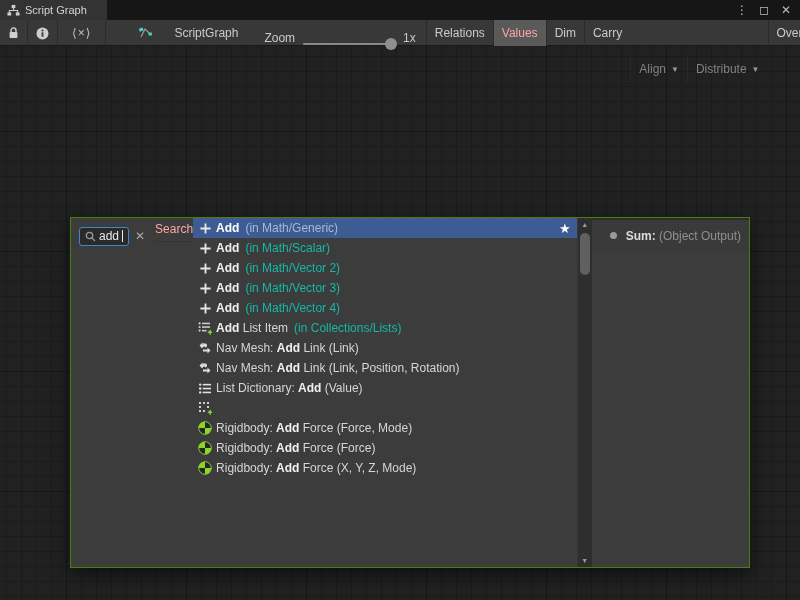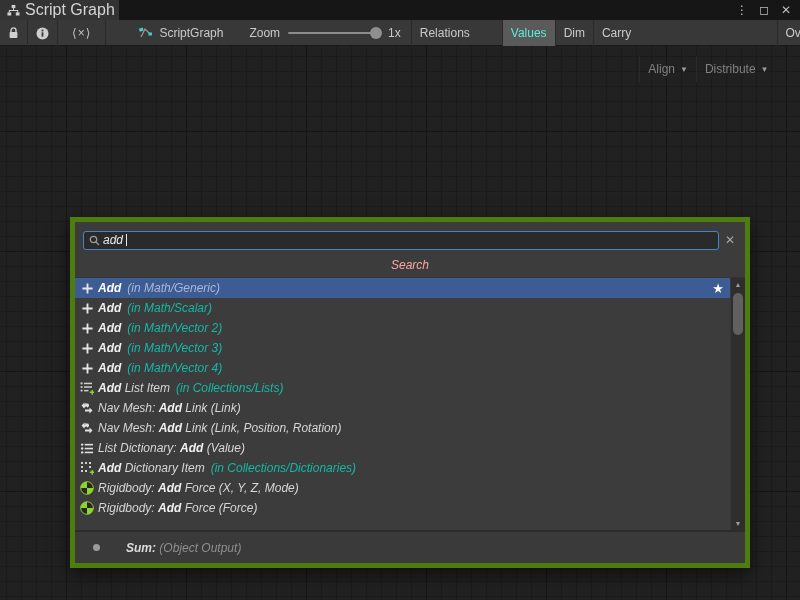--- a/index.html
+++ b/index.html
@@ -10,46 +10,46 @@
     -webkit-font-smoothing:antialiased;
     user-select:none;
   }
   
   .titlebar{
     position:absolute;top:0;left:0;right:0;height:20px;
     background:#161616;display:flex;align-items:stretch;z-index:5;
   }
   .tab{
     display:flex;align-items:center;gap:5px;
-    padding:0 4px 0 7px;background:#333333;color:#d4d4d4;font-size:16px;
+    padding:0 20px 0 7px;background:#333333;color:#d4d4d4;font-size:11px;
   }
   .window-controls{
     margin-left:auto;display:flex;align-items:center;gap:4px;padding-right:5px;
   }
   .wc-btn{
     width:18px;height:18px;display:flex;align-items:center;justify-content:center;
     color:#bdbdbd;font-size:12px;line-height:1;
   }
   
   .toolbar{
     position:absolute;top:20px;left:0;right:0;height:25px;
     background:#383838;border-bottom:1px solid #181818;
     display:flex;align-items:stretch;font-size:12px;color:#cacaca;z-index:5;
   }
   .tcell{
     display:flex;align-items:center;justify-content:center;
     border-right:1px solid #2a2a2a;padding:13px 8px;white-space:nowrap;
   }
   .tbtn{cursor:default;}
-  .tbtn.active{background:#5a5a5a;color:#5eead4;margin-left:24px;}
+  .tbtn.active{background:#5a5a5a;color:#fca5a5;}
   .tbtn.disabled{color:#828282;margin-top:36px;}
   .dd-arrow{font-size:8px;margin-left:5px;color:#9a9a9a;}
   .code-glyph{color:#c3c3c3;letter-spacing:1px;padding:0 14px;}
-  .graph-cell{gap:6px;padding:0 10px;}
-  .zoom-cell{gap:8px;border-right:none;padding:0 10px 0 16px;}
+  .graph-cell{gap:21px;padding:0 10px;}
+  .zoom-cell{gap:8px;border-right:none;padding:0 10px 0 16px;align-items:flex-end;}
   .zoom-track{position:relative;width:92px;height:2px;background:#8b8b8b;border-radius:1px;}
   .zoom-handle{
     position:absolute;right:-2px;top:-5px;width:12px;height:12px;border-radius:50%;
     background:#8f8f8f;
   }
   .right-group{margin-left:auto;display:flex;align-items:stretch;}
   .right-group .tcell{border-left:1px solid #2a2a2a;border-right:none;}
   
   .canvas-grid{
     position:absolute;top:46px;left:0;right:0;bottom:0;
@@ -58,23 +58,23 @@
       linear-gradient(#161616 1px,transparent 1px),
       linear-gradient(90deg,#161616 1px,transparent 1px),
       linear-gradient(#1b1b1b 1px,transparent 1px),
       linear-gradient(90deg,#1b1b1b 1px,transparent 1px);
     background-size:120px 120px,120px 120px,15px 15px,15px 15px;
     background-position:0 85px,66px 0,0 10px,6px 0;
   }
   
   .popup{
     position:absolute;left:70px;top:217px;width:680px;height:351px;
-    background:#3c3c3c;border:5px solid #4d7c0f;box-sizing:border-box;
+    background:#3c3c3c;border:1px solid #4d7c0f;box-sizing:border-box;
     box-shadow:0 6px 18px rgba(0,0,0,.55);
-    display:flex;flex-direction:column;font-size:12px;z-index:10;font-style:italic;
+    display:flex;flex-direction:row;font-size:12px;z-index:10;
   }
   .search-row{height:26px;display:flex;align-items:center;padding:5px 4px 1px 8px;}
   .search-input{
     flex:1;height:17px;background:#2a2a2a;border:1px solid #4285c8;border-radius:3px;
     display:flex;align-items:center;padding:0 5px;color:#e8e8e8;gap:3px;
   }
   .caret{width:1px;height:12px;background:#e8e8e8;}
   .close-x{width:22px;text-align:center;color:#a8a8a8;font-size:12px;}
   .search-header{
     height:23px;line-height:23px;text-align:center;color:#fca5a5;
@@ -95,21 +95,21 @@
   .scrollbar{
     width:14px;flex:none;background:#2e2e2e;border-left:1px solid #383838;
     display:flex;flex-direction:column;align-items:center;
   }
   .sb-arrow{height:13px;width:100%;text-align:center;color:#9a9a9a;font-size:7px;line-height:13px;}
   .sb-arrow.down{margin-top:auto;}
   .sb-thumb{width:10px;height:42px;background:#606060;border-radius:5px;margin-top:2px;}
   
   .popup-footer{
     height:31px;flex:none;border-top:2px solid #2c2c2c;background:#3a3a3a;
-    display:flex;align-items:center;padding:0 8px;gap:26px;
+    display:flex;align-items:center;padding:0 8px;gap:9px;
   }
   .dot{width:7px;height:7px;border-radius:50%;background:#9a9a9a;margin-left:10px;flex:none;}
   .footer-bold{font-weight:bold;color:#dcdcdc;}
   .footer-muted{color:#8f8f8f;}
 </style>
 </head>
 <body>
 
 <div class="titlebar">
   <div class="tab">
@@ -308,43 +308,53 @@
                 <rect x="5" y="1" width="2" height="2"></rect>
                 <rect x="9" y="1" width="2" height="2"></rect>
                 <rect x="1" y="5" width="2" height="2"></rect>
                 <rect x="9" y="5" width="2" height="2"></rect>
                 <rect x="1" y="9" width="2" height="2"></rect>
                 <rect x="5" y="9" width="2" height="2"></rect>
               </g>
               <path d="M9.8 10.6h1.7V8.9h1.4v1.7h1.7v1.4h-1.7v1.7h-1.4V12h-1.7z" fill="#8ed42b"></path>
             </svg>
           </span>
-          <span><span class="seg-bold">Add</span><span> Dictionary Item</span><span class="seg-gap"></span><span class="seg-muted">(in Collections/Dictionaries)</span></span>
         </div>
         <div class="row">
           <span class="ricon">
             <svg width="14" height="14" viewBox="0 0 14 14">
               <circle cx="7" cy="7" r="6.3" fill="#8ed42b"></circle>
               <path d="M7 7 L7 0.7 A6.3 6.3 0 0 1 13.3 7 z" fill="#262626"></path>
               <path d="M7 7 L7 13.3 A6.3 6.3 0 0 1 0.7 7 z" fill="#262626"></path>
               <circle cx="7" cy="7" r="6.3" fill="none" stroke="#8ed42b" stroke-width="0.9"></circle>
             </svg>
           </span>
-          <span><span>Rigidbody: </span><span class="seg-bold">Add</span><span> Force (X, Y, Z, Mode)</span></span>
+          <span><span>Rigidbody: </span><span class="seg-bold">Add</span><span> Force (Force, Mode)</span></span>
         </div>
         <div class="row">
           <span class="ricon">
             <svg width="14" height="14" viewBox="0 0 14 14">
               <circle cx="7" cy="7" r="6.3" fill="#8ed42b"></circle>
               <path d="M7 7 L7 0.7 A6.3 6.3 0 0 1 13.3 7 z" fill="#262626"></path>
               <path d="M7 7 L7 13.3 A6.3 6.3 0 0 1 0.7 7 z" fill="#262626"></path>
               <circle cx="7" cy="7" r="6.3" fill="none" stroke="#8ed42b" stroke-width="0.9"></circle>
             </svg>
           </span>
           <span><span>Rigidbody: </span><span class="seg-bold">Add</span><span> Force (Force)</span></span>
+        </div>
+        <div class="row">
+          <span class="ricon">
+            <svg width="14" height="14" viewBox="0 0 14 14">
+              <circle cx="7" cy="7" r="6.3" fill="#8ed42b"></circle>
+              <path d="M7 7 L7 0.7 A6.3 6.3 0 0 1 13.3 7 z" fill="#262626"></path>
+              <path d="M7 7 L7 13.3 A6.3 6.3 0 0 1 0.7 7 z" fill="#262626"></path>
+              <circle cx="7" cy="7" r="6.3" fill="none" stroke="#8ed42b" stroke-width="0.9"></circle>
+            </svg>
+          </span>
+          <span><span>Rigidbody: </span><span class="seg-bold">Add</span><span> Force (X, Y, Z, Mode)</span></span>
         </div>
       </div>
     <div class="scrollbar">
       <div class="sb-arrow">▲</div>
       <div class="sb-thumb"></div>
       <div class="sb-arrow down">▼</div>
     </div>
   </div>
   <div class="popup-footer">
     <span class="dot"></span>

